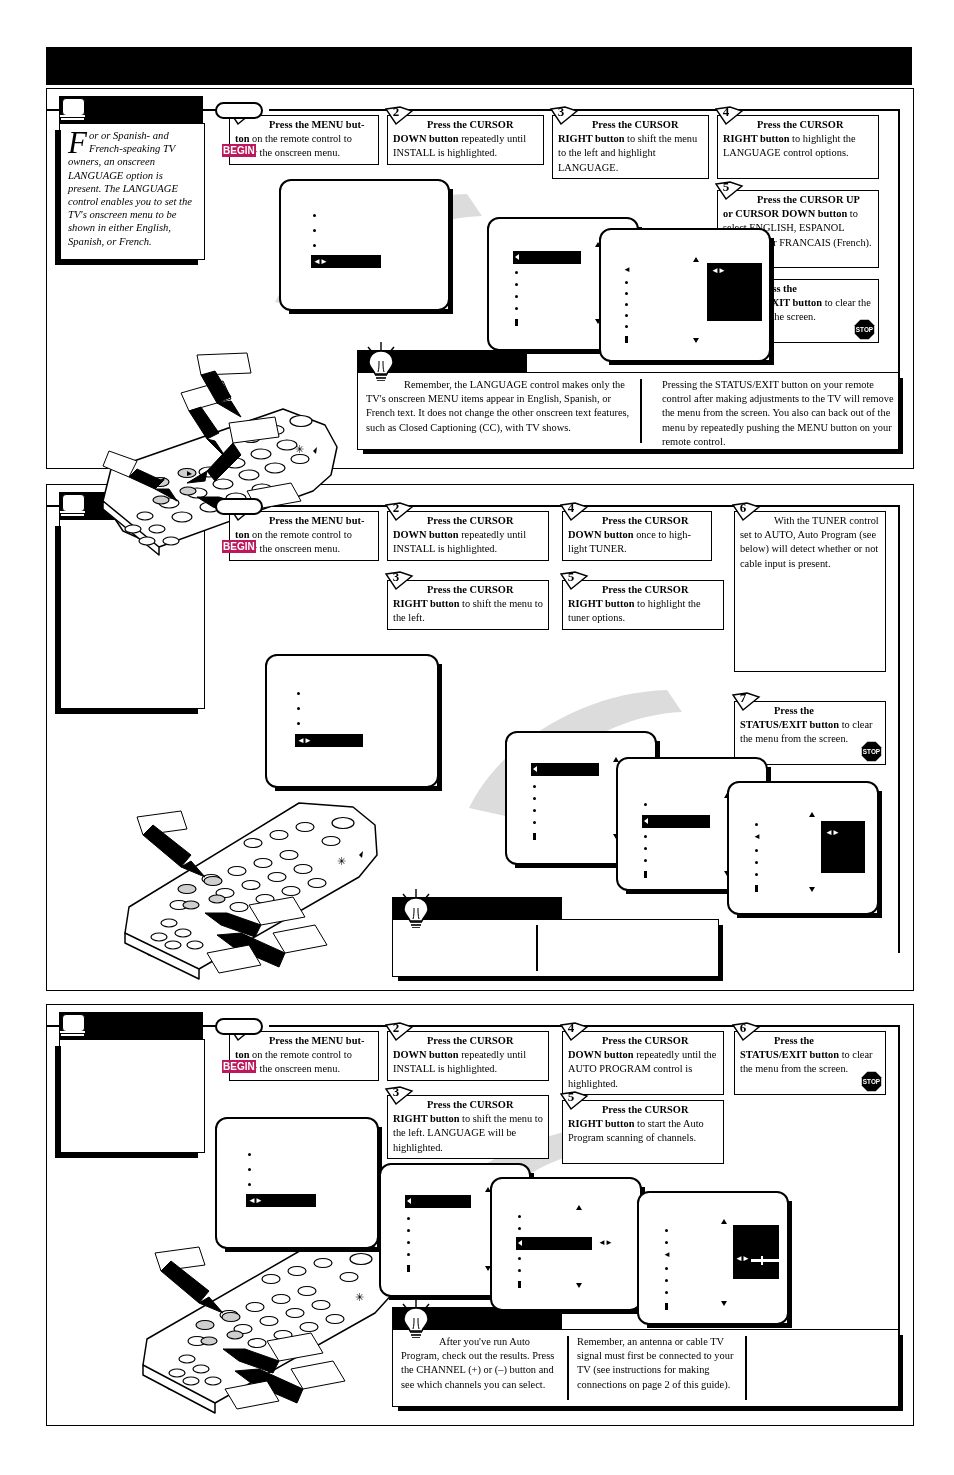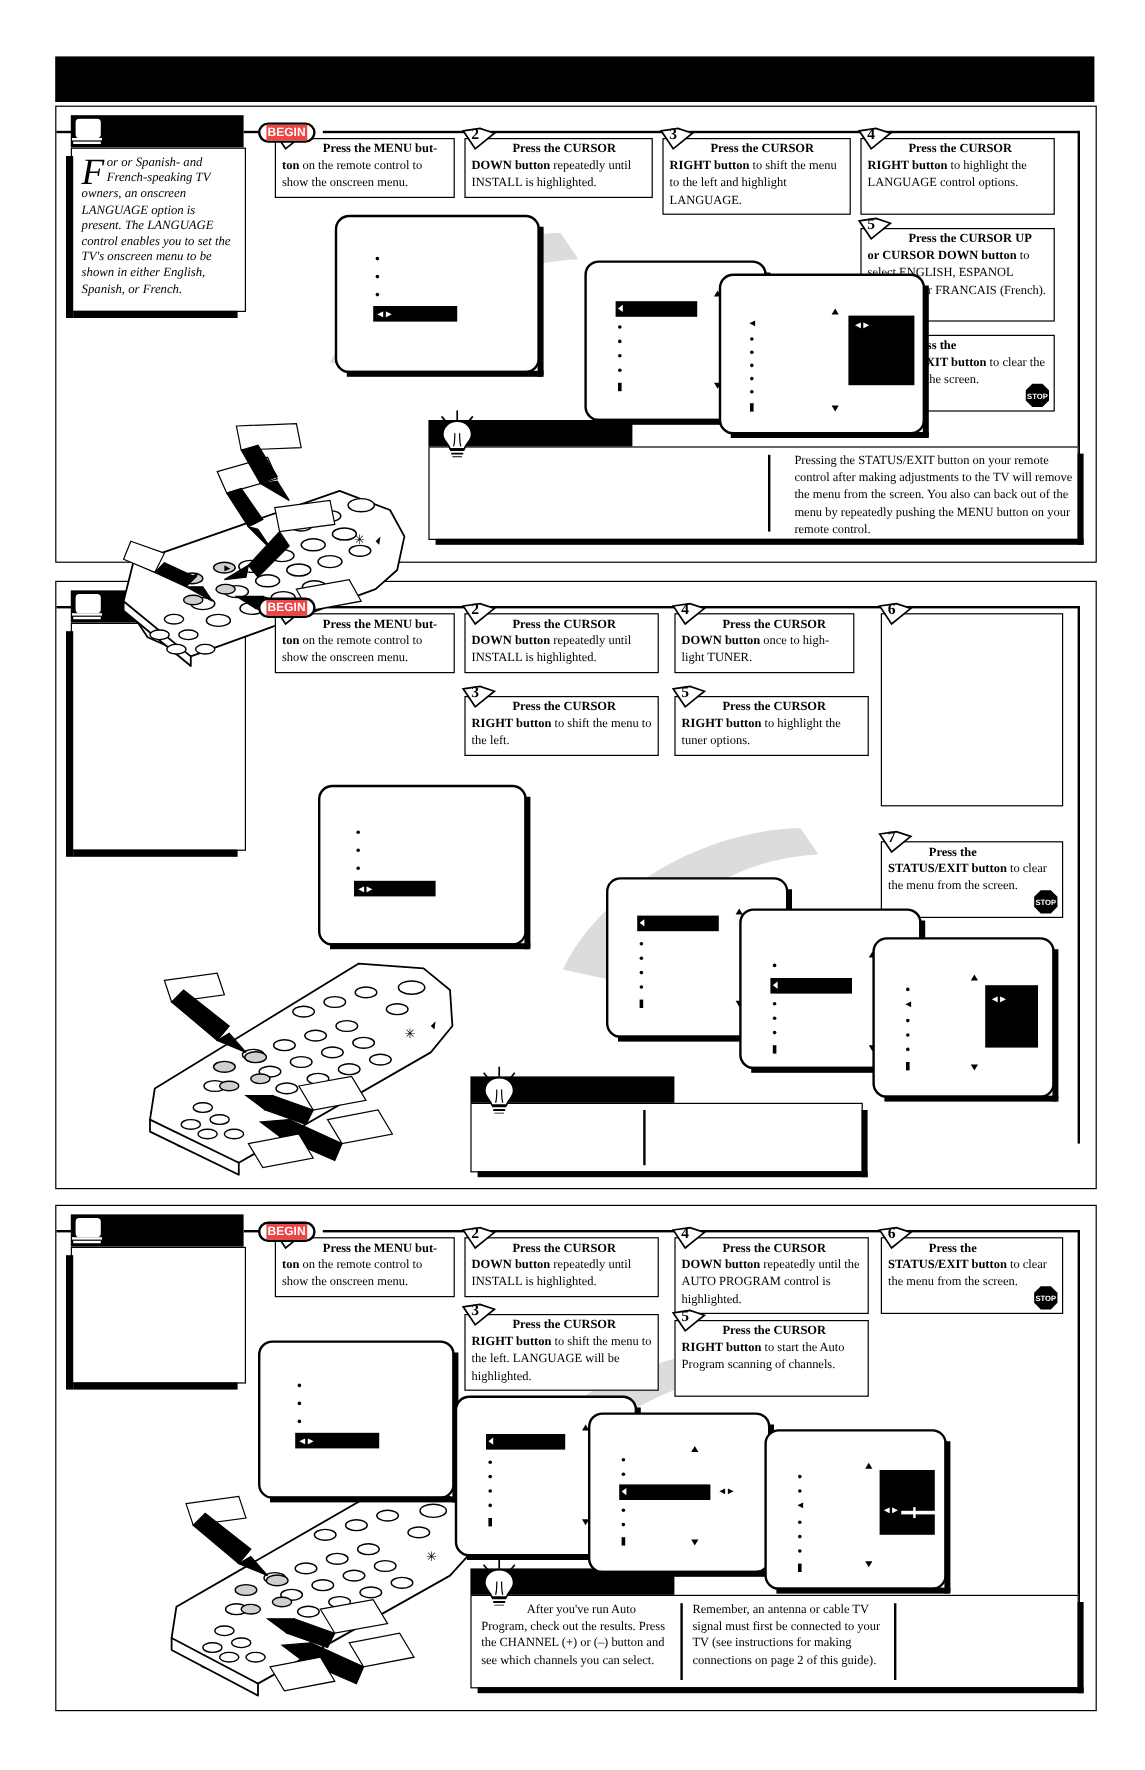--- a/index.html
+++ b/index.html
@@ -41,21 +41,21 @@
   .intro .shadow{position:absolute;left:-5px;top:6px;width:6px;bottom:-6px;background:#000;}
   .intro .shadow2{position:absolute;left:1px;bottom:-6px;right:6px;height:6px;background:#000;}
   .intro-text{position:absolute;left:8px;top:5px;right:7px;font-style:italic;
       font-size:10.6px;line-height:13.2px;text-align:left;}
   .dropcap{float:left;font-size:31px;line-height:25px;padding:1px 2px 0 0;font-style:italic;}
 
   
   .begin{position:absolute;border:2px solid #000;border-radius:9px;background:#fff;
       padding:0 5px;font-family:"Liberation Sans",sans-serif;font-weight:bold;
       font-size:10px;letter-spacing:0px;line-height:13px;height:13px;z-index:6;}
-  .begin span{display:inline-block;background:#ef4444;color:#fff;padding:0 1px;}
+  .begin span{display:inline-block;background:#be185d;color:#fff;padding:0 1px;margin-top:40px;}
   .rail{position:absolute;height:1.5px;background:#000;}
   .rail-v{position:absolute;width:1.5px;background:#000;}
 
   
   .step{position:absolute;border:1.5px solid #000;background:#fff;z-index:4;}
   .step .txt{position:absolute;left:5px;top:2px;right:4px;font-size:10.4px;
       line-height:14.2px;text-align:left;}
   .step b{font-weight:bold;}
   .num{position:absolute;left:-4px;top:-11px;width:30px;height:22px;z-index:7;}
   .num svg{display:block;}
@@ -323,20 +323,23 @@
       <g stroke="#000" stroke-width="1.6">
         <line x1="12" y1="34" x2="24" y2="34"></line>
           <line x1="13" y1="37" x2="23" y2="37"></line>
         <line x1="14" y1="40" x2="22" y2="40"></line>
           <line x1="15" y1="43" x2="21" y2="43"></line>
       </g>
     </svg>
     <div class="tipbox" style="left:310px;top:283px;width:540px;height:76px;">
       <div class="shadow"></div>
         <div class="shadow2"></div>
+      <div class="tipcol" style="left:8px;width:268px;">
+        <span style="display:inline-block;width:38px;"></span><span>Remember, the LANGUAGE control makes only the TV's onscreen MENU items appear in English, Spanish, or French text.  It does not change the other onscreen text features, such as Closed Captioning (CC), with TV shows.</span>
+      </div>
       <div class="divider" style="left:282px;top:6px;height:64px;"></div>
       <div class="tipcol" style="left:304px;width:240px;">
         <span>Pressing the STATUS/EXIT button on your remote control after making adjustments to the TV will remove the menu from the screen.  You also can back out of the menu by repeatedly pushing the MENU button on your remote control.</span>
       </div>
     </div>
   </div>
 
   <div class="section" id="sec2">
 
     <div class="sec-head">
@@ -411,20 +414,21 @@
       <div class="txt"><span class="indent"></span><b>Press the CURSOR</b><br><b>RIGHT button</b> to highlight the tuner options.</div>
     </div>
 
     <div class="step" style="left:687px;top:26px;width:150px;height:159px;">
       <div class="num">
         <svg width="30" height="22" viewBox="0 0 30 22">
             <polygon points="2,4 16,2 28,6 12,19" fill="#fff" stroke="#000" stroke-width="1.4"></polygon>
           </svg>
         <div class="n">6</div>
         </div>
+      <div class="txt"><span class="indent"></span><span>With the TUNER control set to AUTO,  Auto Program (see below) will detect whether or not cable input is present.</span></div>
     </div>
 
     <div class="step" style="left:687px;top:216px;width:150px;height:62px;">
       <div class="num">
         <svg width="30" height="22" viewBox="0 0 30 22">
             <polygon points="2,4 16,2 28,6 12,19" fill="#fff" stroke="#000" stroke-width="1.4"></polygon>
           </svg>
         <div class="n">7</div>
         </div>
       <div class="txt"><span class="indent"></span><b>Press the</b><br><b>STATUS/EXIT button</b> to clear the menu from the screen.</div>

